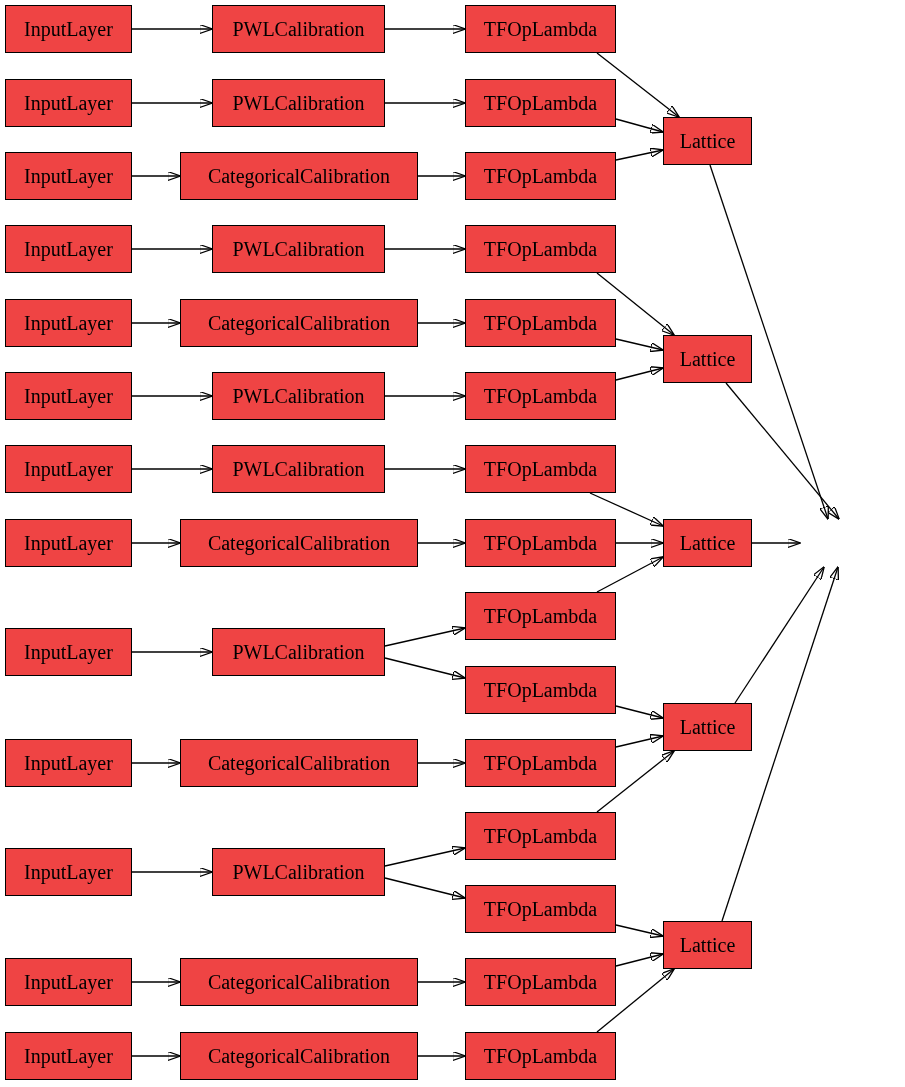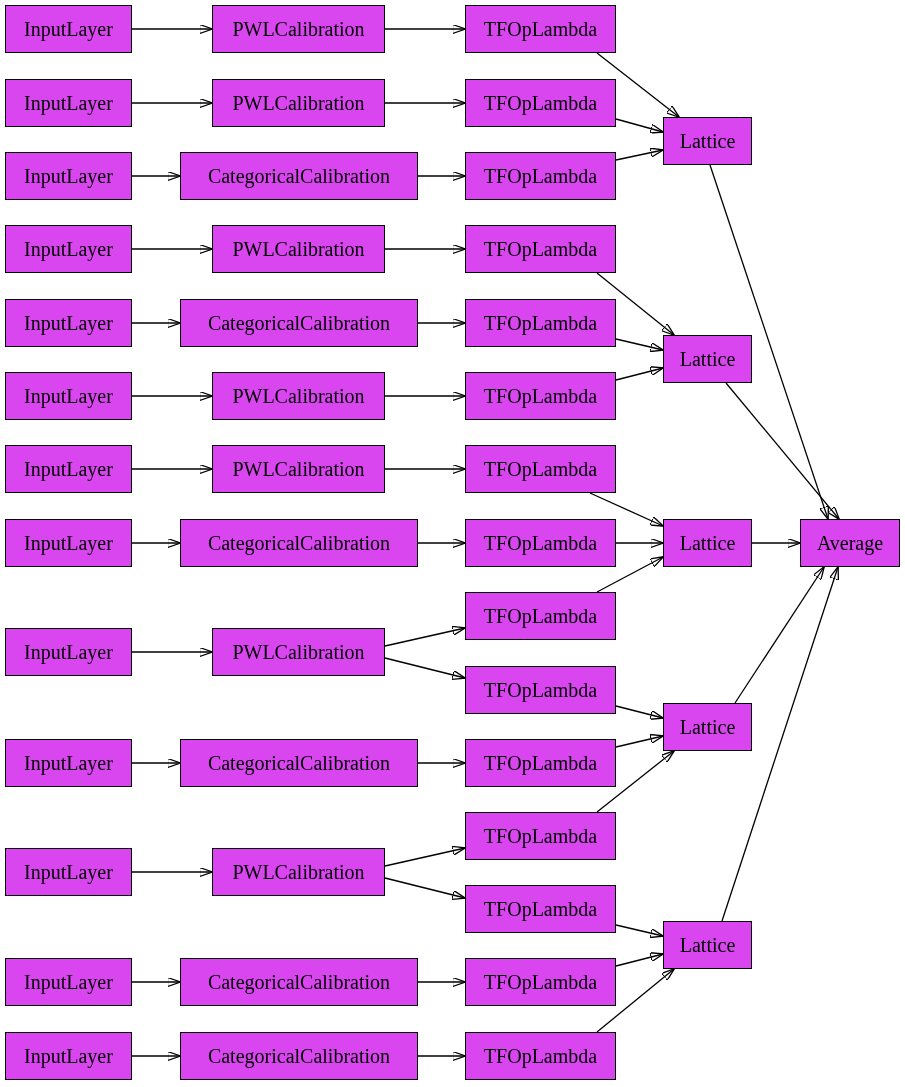--- a/index.html
+++ b/index.html
@@ -5,21 +5,21 @@
   html,body{margin:0;padding:0;background:#ffffff;}
   .canvas{
     position:relative;width:905px;height:1087px;background:#ffffff;
     font-family:"Liberation Serif","DejaVu Serif",serif;color:#000;
     overflow:hidden;
   }
   .edges{position:absolute;left:0;top:0;z-index:0;}
   .edges path{stroke:#000;stroke-width:1.3;fill:none;}
   .node{
     position:absolute;box-sizing:border-box;z-index:1;
-    border:1.5px solid #000;background:#d946ef;
+    border:1.5px solid #000;background:#ef4444;
     display:flex;align-items:center;justify-content:center;
     font-size:20px;line-height:1;white-space:nowrap;
   }
 </style>
 </head>
 <body>
 
 <div class="canvas">
 
   <svg class="edges" width="905" height="1087" viewBox="0 0 905 1087">
@@ -125,15 +125,14 @@
   <div class="node" style="left:465px;top:885px;width:151px;height:48px">TFOpLambda</div>
   <div class="node" style="left:465px;top:958px;width:151px;height:48px">TFOpLambda</div>
   <div class="node" style="left:465px;top:1032px;width:151px;height:48px">TFOpLambda</div>
 
   <div class="node" style="left:663px;top:117px;width:89px;height:48px">Lattice</div>
   <div class="node" style="left:663px;top:335px;width:89px;height:48px">Lattice</div>
   <div class="node" style="left:663px;top:519px;width:89px;height:48px">Lattice</div>
   <div class="node" style="left:663px;top:703px;width:89px;height:48px">Lattice</div>
   <div class="node" style="left:663px;top:921px;width:89px;height:48px">Lattice</div>
 
-  <div class="node" style="left:800px;top:519px;width:100px;height:48px">Average</div>
 
 </div>
 
 </body></html>

